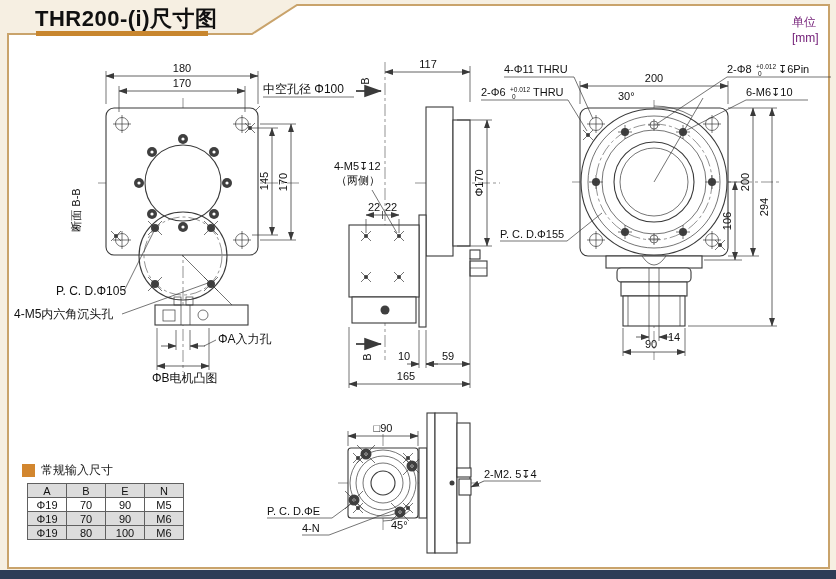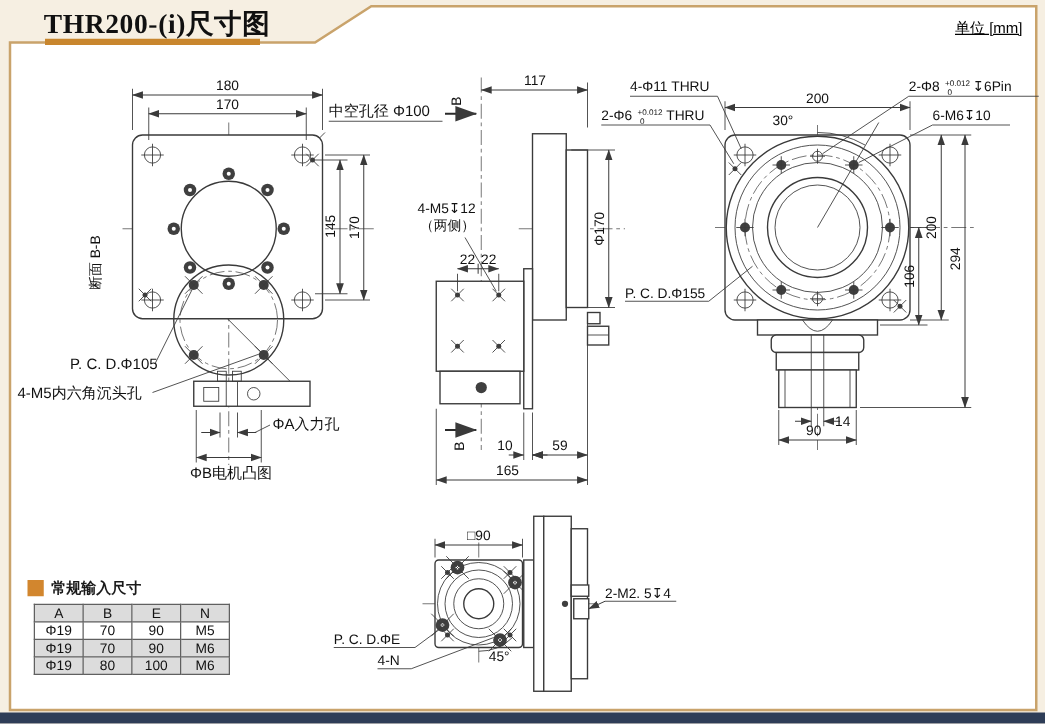--- a/index.html
+++ b/index.html
@@ -1,24 +1,24 @@
 <!DOCTYPE html>
 <html><head>
 <meta charset="utf-8">
 <style>
   html,body{margin:0;padding:0;background:#e8e0d0;}
   .page{position:relative;width:836px;height:579px;background:#f6efe2;
         font-family:"Liberation Sans",sans-serif;overflow:hidden;}
   svg.drawing{position:absolute;left:0;top:0;}
   .page-title{position:absolute;left:35px;top:4px;font-size:22px;font-weight:bold;
-        color:#101010;letter-spacing:.5px;font-family:Liberation Serif, serif;}
-  .unit-label{position:absolute;left:764px;top:14px;font-size:12px;color:#000000;text-decoration:underline;}
+        color:#101010;letter-spacing:.5px;}
+  .unit-label{position:absolute;left:792px;top:14px;font-size:12px;color:#701a75;}
   .footer-bar{position:absolute;left:0;right:0;bottom:0;height:9px;background:#2e3d57;}
   .table-block{position:absolute;left:22px;top:462px;}
-  .tbl-head{display:flex;align-items:center;gap:6px;font-size:12px;font-weight:bold;
+  .tbl-head{display:flex;align-items:center;gap:6px;font-size:12px;font-weight:normal;
         color:#1a1a1a;margin-bottom:4px;}
   .bullet{width:13px;height:13px;background:#d2862e;display:inline-block;}
   table.spec{border-collapse:collapse;margin-left:5px;}
   .spec td,.spec th{width:38px;height:13px;border:1px solid #606060;font-size:11px;
         text-align:center;padding:0;color:#111;font-weight:normal;background:#fff;}
   .spec thead th{background:#dcdcdc;}
   .spec tr.alt td{background:#dcdcdc;}
   
   .ol{fill:none;stroke:#3a3a3a;stroke-width:1.1;}
   .olf{fill:#fff;stroke:#3a3a3a;stroke-width:1.1;}

